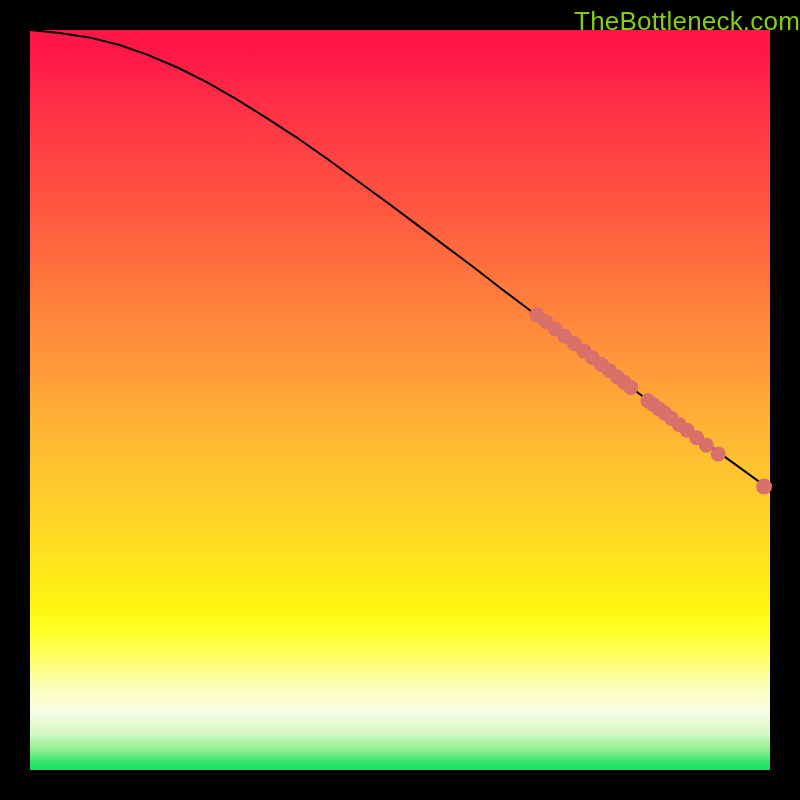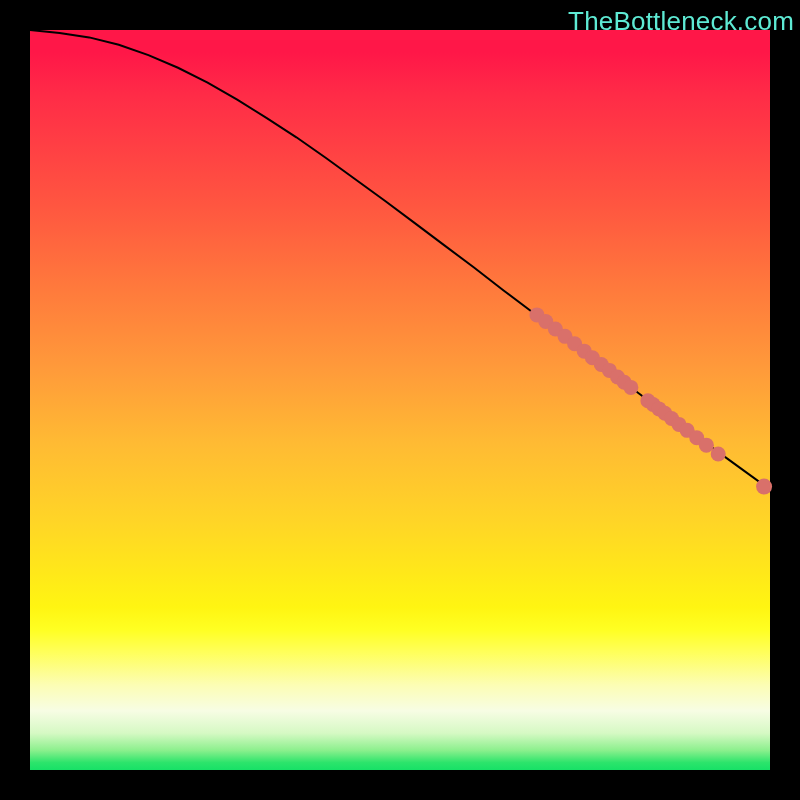--- a/index.html
+++ b/index.html
@@ -41,22 +41,22 @@
       #f7fde4 92%,
       #d6f9c4 95%,
       #8df08e 97.3%,
       #2ce46b 99%,
       #17e167 100%
     );
   }
   .watermark {
     position: absolute;
     top: 6px;
-    right: 6px;
-    color: #5eead4;
+    right: 0;
+    color: #84cc16;
     font-size: 26px;
     letter-spacing: 0.2px;
     font-weight: 500;
     user-select: none;
   }
   svg.overlay {
     position: absolute;
     left: 30px;
     top: 30px;
     width: 740px;

